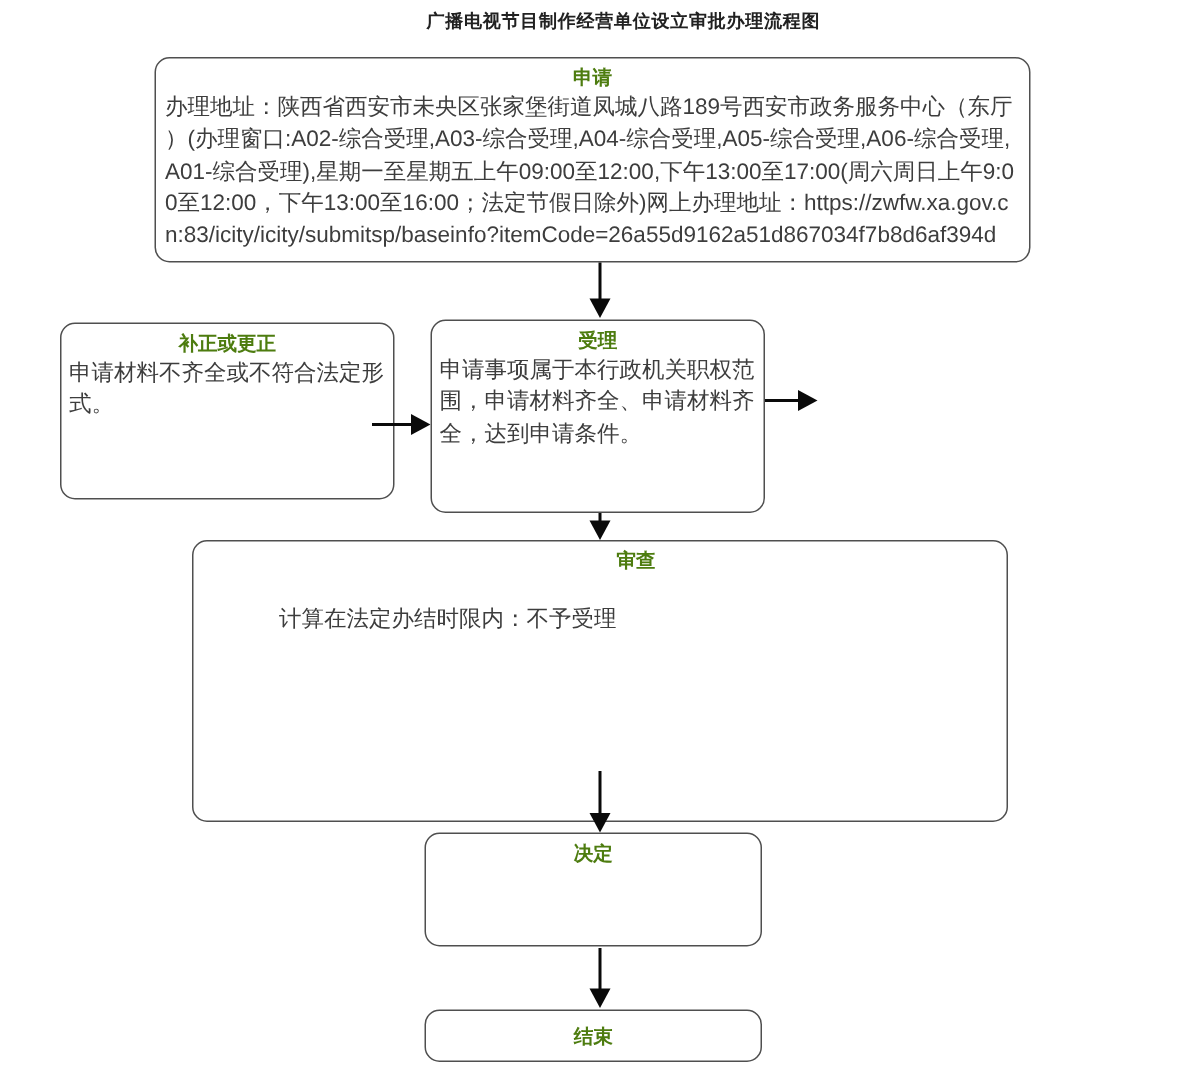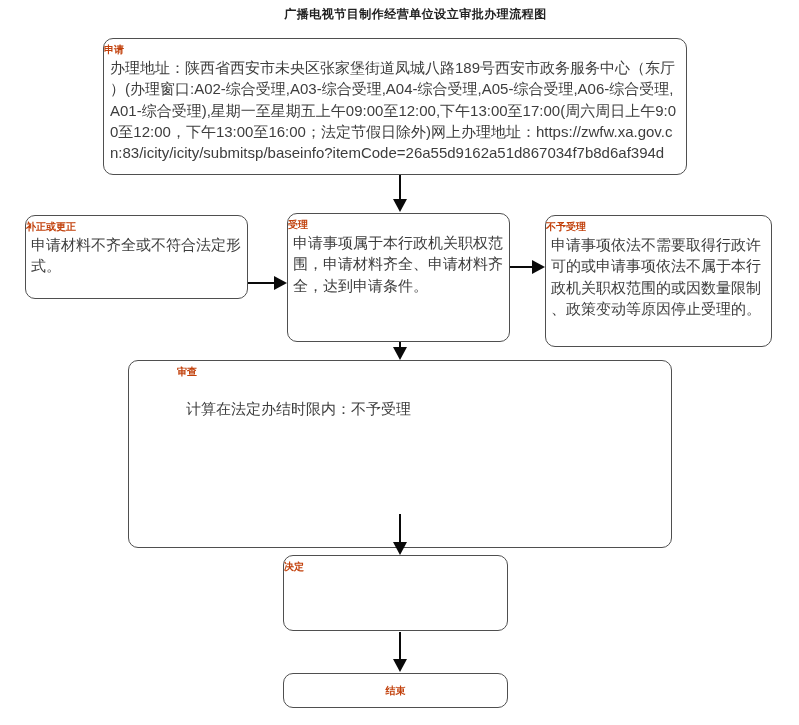--- a/index.html
+++ b/index.html
@@ -26,40 +26,40 @@
     color: #212121;
     letter-spacing: 0.5px;
   }
   .node {
     position: absolute;
     background: #ffffff;
     border: 1.5px solid #4f4f4f;
     border-radius: 10px;
   }
   .node-label {
-    font-size: 10px;
+    font-size: 13px;
     font-weight: bold;
-    text-align: left;
+    text-align: center;
     margin-top: 4px;
-    color: #c2410c;
+    color: #4d7c0f;
   }
   .node-body {
     font-size: 15px;
     line-height: 1.42;
     padding: 0 5px;
     color: #3d3d3d;
     text-align: left;
     line-break: anywhere;
     overflow-wrap: anywhere;
     word-break: break-all;
   }
   
   #box-apply      { left: 103px; top: 38px;  width: 584px; height: 137px; }
   #box-apply .node-body { padding: 0 6px; }
-  #box-supplement { left: 25px;  top: 215px; width: 223px; height: 84px; }
+  #box-supplement { left: 40px;  top: 215px; width: 223px; height: 118px; }
   #box-accept     { left: 287px; top: 213px; width: 223px; height: 129px; }
   #box-reject     { left: 545px; top: 215px; width: 227px; height: 132px; }
   #box-review     { left: 128px; top: 360px; width: 544px; height: 188px; padding-left: 48px; }
   #box-review .node-body { margin-top: 19px; padding: 0 9px; }
   #box-decision   { left: 283px; top: 555px; width: 225px; height: 76px; }
   #box-end        { left: 283px; top: 673px; width: 225px; height: 35px;
                     display: flex; align-items: center; justify-content: center; }
   #box-end .node-label { margin-top: 0; }
   
   .vline { position: absolute; width: 2px; background: #0a0a0a; }
@@ -113,24 +113,20 @@
   <div class="arrow-right" id="a2-head"></div>
 
   <div class="node" id="box-accept">
     <div class="node-label">受理</div>
     <div class="node-body">申请事项属于本行政机关职权范围，申请材料齐全、申请材料齐全，达到申请条件。</div>
   </div>
 
   <div class="hline" id="a3-line"></div>
   <div class="arrow-right" id="a3-head"></div>
 
-  <div class="node" id="box-reject">
-    <div class="node-label">不予受理</div>
-    <div class="node-body">申请事项依法不需要取得行政许可的或申请事项依法不属于本行政机关职权范围的或因数量限制、政策变动等原因停止受理的。</div>
-  </div>
 
   <div class="vline" id="a4-line"></div>
   <div class="arrow-down" id="a4-head"></div>
 
   <div class="node" id="box-review">
     <div class="node-label">审查</div>
     <div class="node-body">计算在法定办结时限内：不予受理</div>
   </div>
 
   <div class="vline" id="a5-line"></div>

